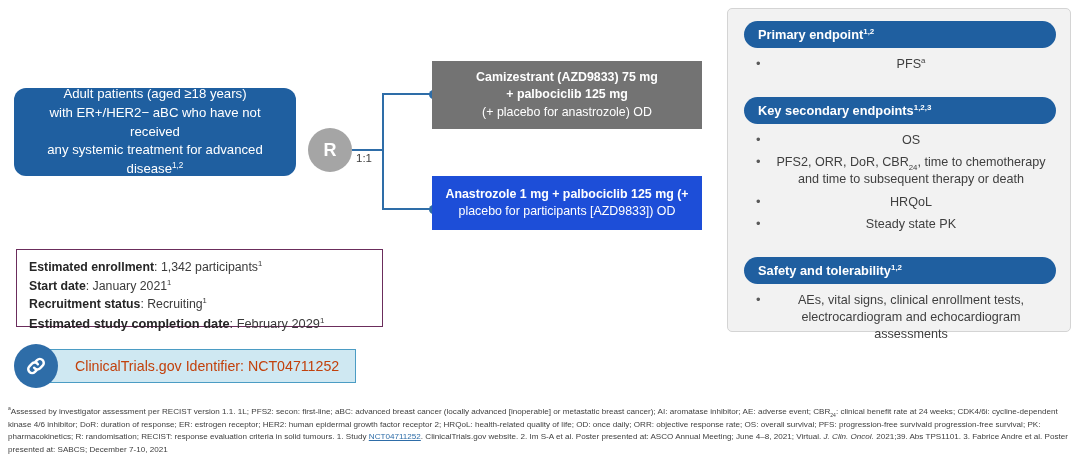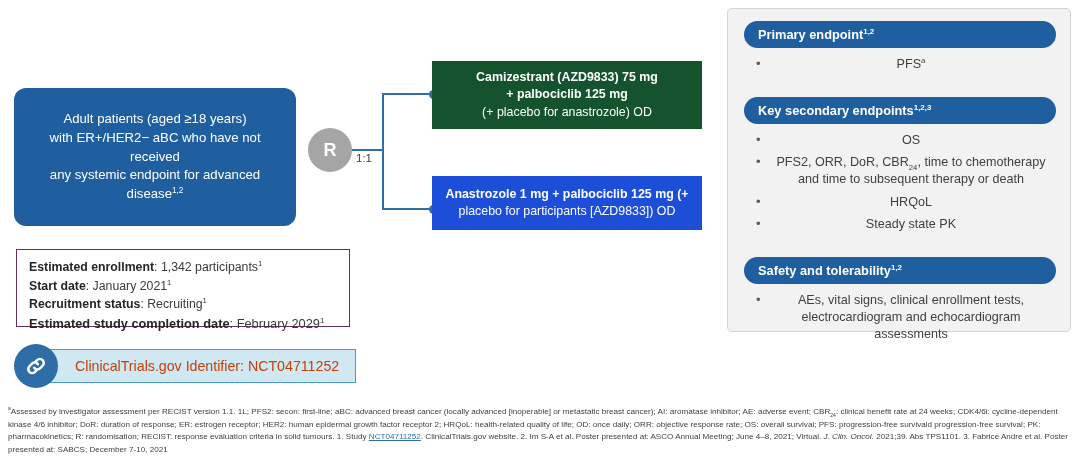--- a/index.html
+++ b/index.html
@@ -18,21 +18,21 @@
     position: absolute;
     inset: 0;
   }
 
   
   #population-box {
     position: absolute;
     left: 14px;
     top: 88px;
     width: 282px;
-    height: 138px;
+    height: 88px;
     background: #1F5FA0;
     border-radius: 12px;
     color: #ffffff;
     display: flex;
     align-items: center;
     justify-content: center;
     text-align: center;
     padding: 6px 14px;
     box-sizing: border-box;
     font-size: 13.2px;
@@ -94,35 +94,35 @@
     flex-direction: column;
     align-items: center;
     justify-content: center;
     padding: 6px 10px;
     font-size: 12.4px;
     line-height: 1.38;
   }
   #arm-experimental {
     top: 61px;
     height: 68px;
-    background: #14532d;
+    background: #737373;
   }
   #arm-comparator {
     top: 176px;
     height: 54px;
     background: #1d4ed8;
   }
   .arm-strong { font-weight: bold; }
 
   
   #enrollment-box {
     position: absolute;
     left: 16px;
     top: 249px;
-    width: 334px;
+    width: 367px;
     height: 78px;
     box-sizing: border-box;
     border: 1.6px solid #6B2D5C;
     background: #ffffff;
     padding: 8px 10px 6px 12px;
     font-size: 12.3px;
     color: #3A3A3A;
     line-height: 1.52;
   }
   #enrollment-box .lbl { font-weight: bold; color: #262626; }
@@ -227,21 +227,21 @@
 </style>
 </head>
 <body>
 
 <div class="stage">
 
   <div id="population-box">
     <div>
       <span class="txt">Adult patients (aged ≥18 years)</span>
       <span class="txt">with ER+/HER2− aBC who have not received</span>
-      <span class="txt">any systemic endpoint for advanced</span>
+      <span class="txt">any systemic treatment for advanced</span>
       <span class="txt"><span>disease</span><sup>1,2</sup></span>
     </div>
   </div>
 
   <div id="rand-circle">R</div>
   <div id="rand-ratio">1:1</div>
 
   <div class="conn" id="conn-stem"></div>
   <div class="conn" id="conn-vert"></div>
   <div class="conn" id="conn-top-arm"></div>

